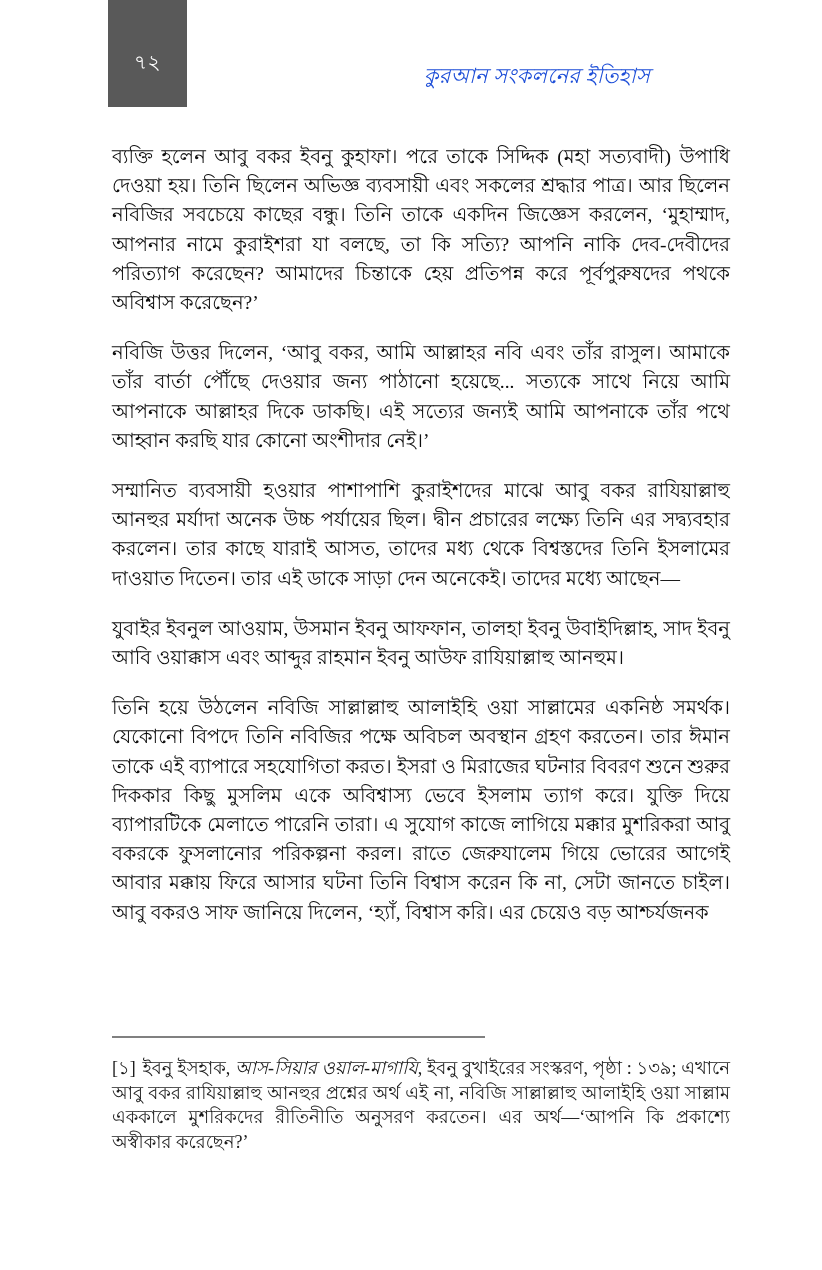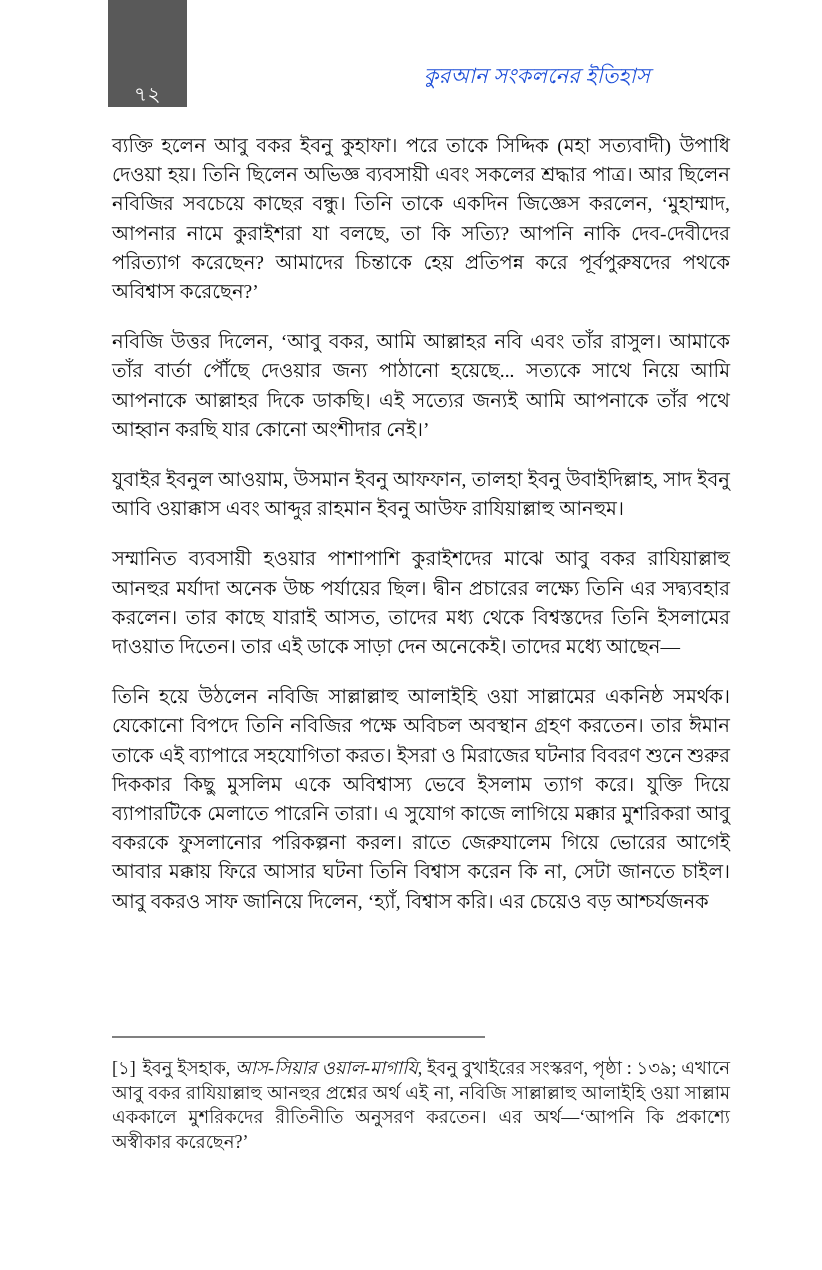--- a/index.html
+++ b/index.html
@@ -38,21 +38,21 @@
     position: absolute;
     left: 108px;
     top: 0;
     width: 79px;
     height: 107px;
     background: #595959;
     display: flex;
     align-items: flex-end;
     justify-content: center;
     box-sizing: border-box;
-    padding-bottom: 3px;
+    padding-bottom: 35px;
   }
 
   .folio-number {
     color: #ffffff;
     font-size: 20px;
     line-height: 1;
     letter-spacing: 0.5px;
   }
 
   .running-title {
@@ -65,21 +65,21 @@
     font-size: 21px;
     color: #1d4ed8;
     white-space: nowrap;
     letter-spacing: 0.2px;
   }
 
   
   .body-zone {
     position: absolute;
     left: 112px;
-    top: 131px;
+    top: 142px;
     width: 618px;
   }
 
   .para {
     text-align: justify;
     text-justify: inter-word;
     font-size: 19.5px;
     line-height: 29.2px;
     margin: 0 0 21px 0;
     color: #0d0d0d;
@@ -140,24 +140,24 @@
   </div>
 
   <div class="body-zone">
     <p class="para">
       <span>ব্যক্তি হলেন আবু বকর ইবনু কুহাফা। পরে তাকে সিদ্দিক (মহা সত্যবাদী) উপাধি দেওয়া হয়। তিনি ছিলেন অভিজ্ঞ ব্যবসায়ী এবং সকলের শ্রদ্ধার পাত্র। আর ছিলেন নবিজির সবচেয়ে কাছের বন্ধু। তিনি তাকে একদিন জিজ্ঞেস করলেন, ‘মুহাম্মাদ, আপনার নামে কুরাইশরা যা বলছে, তা কি সত্যি? আপনি নাকি দেব-দেবীদের পরিত্যাগ করেছেন? আমাদের চিন্তাকে হেয় প্রতিপন্ন করে পূর্বপুরুষদের পথকে অবিশ্বাস করেছেন?’</span><span class="fn-ref"></span>
     </p>
     <p class="para">
       <span>নবিজি উত্তর দিলেন, ‘আবু বকর, আমি আল্লাহর নবি এবং তাঁর রাসুল। আমাকে তাঁর বার্তা পৌঁছে দেওয়ার জন্য পাঠানো হয়েছে... সত্যকে সাথে নিয়ে আমি আপনাকে আল্লাহর দিকে ডাকছি। এই সত্যের জন্যই আমি আপনাকে তাঁর পথে আহ্বান করছি যার কোনো অংশীদার নেই।’</span><span class="fn-ref"></span>
     </p>
     <p class="para">
-      <span>যুবাইর ইবনুল আওয়াম, উসমান ইবনু আফফান, তালহা ইবনু উবাইদিল্লাহ, সাদ ইবনু আবি ওয়াক্কাস এবং আব্দুর রাহমান ইবনু আউফ রাযিয়াল্লাহু আনহুম।</span><span class="fn-ref"></span>
+      <span>সম্মানিত ব্যবসায়ী হওয়ার পাশাপাশি কুরাইশদের মাঝে আবু বকর রাযিয়াল্লাহু আনহুর মর্যাদা অনেক উচ্চ পর্যায়ের ছিল। দ্বীন প্রচারের লক্ষ্যে তিনি এর সদ্ব্যবহার করলেন। তার কাছে যারাই আসত, তাদের মধ্য থেকে বিশ্বস্তদের তিনি ইসলামের দাওয়াত দিতেন। তার এই ডাকে সাড়া দেন অনেকেই। তাদের মধ্যে আছেন—</span><span class="fn-ref"></span>
     </p>
     <p class="para">
-      <span>সম্মানিত ব্যবসায়ী হওয়ার পাশাপাশি কুরাইশদের মাঝে আবু বকর রাযিয়াল্লাহু আনহুর মর্যাদা অনেক উচ্চ পর্যায়ের ছিল। দ্বীন প্রচারের লক্ষ্যে তিনি এর সদ্ব্যবহার করলেন। তার কাছে যারাই আসত, তাদের মধ্য থেকে বিশ্বস্তদের তিনি ইসলামের দাওয়াত দিতেন। তার এই ডাকে সাড়া দেন অনেকেই। তাদের মধ্যে আছেন—</span><span class="fn-ref"></span>
+      <span>যুবাইর ইবনুল আওয়াম, উসমান ইবনু আফফান, তালহা ইবনু উবাইদিল্লাহ, সাদ ইবনু আবি ওয়াক্কাস এবং আব্দুর রাহমান ইবনু আউফ রাযিয়াল্লাহু আনহুম।</span><span class="fn-ref"></span>
     </p>
     <p class="para">
       <span>তিনি হয়ে উঠলেন নবিজি সাল্লাল্লাহু আলাইহি ওয়া সাল্লামের একনিষ্ঠ সমর্থক। যেকোনো বিপদে তিনি নবিজির পক্ষে অবিচল অবস্থান গ্রহণ করতেন। তার ঈমান তাকে এই ব্যাপারে সহযোগিতা করত। ইসরা ও মিরাজের ঘটনার বিবরণ শুনে শুরুর দিককার কিছু মুসলিম একে অবিশ্বাস্য ভেবে ইসলাম ত্যাগ করে। যুক্তি দিয়ে ব্যাপারটিকে মেলাতে পারেনি তারা। এ সুযোগ কাজে লাগিয়ে মক্কার মুশরিকরা আবু বকরকে ফুসলানোর পরিকল্পনা করল। রাতে জেরুযালেম গিয়ে ভোরের আগেই আবার মক্কায় ফিরে আসার ঘটনা তিনি বিশ্বাস করেন কি না, সেটা জানতে চাইল। আবু বকরও সাফ জানিয়ে দিলেন, ‘হ্যাঁ, বিশ্বাস করি। এর চেয়েও বড় আশ্চর্যজনক</span><span class="fn-ref"></span>
     </p>
   </div>
 
   <div class="footnote-zone">
     <div class="footnote-rule"></div>
     <p class="footnote-text">
       <span class="fn-marker">[১]</span><span> ইবনু ইসহাক, </span><i>আস-সিয়ার ওয়াল-মাগাযি</i><span>, ইবনু বুখাইরের সংস্করণ, পৃষ্ঠা : ১৩৯; এখানে আবু বকর রাযিয়াল্লাহু আনহুর প্রশ্নের অর্থ এই না, নবিজি সাল্লাল্লাহু আলাইহি ওয়া সাল্লাম এককালে মুশরিকদের রীতিনীতি অনুসরণ করতেন। এর অর্থ—‘আপনি কি প্রকাশ্যে অস্বীকার করেছেন?’</span>

